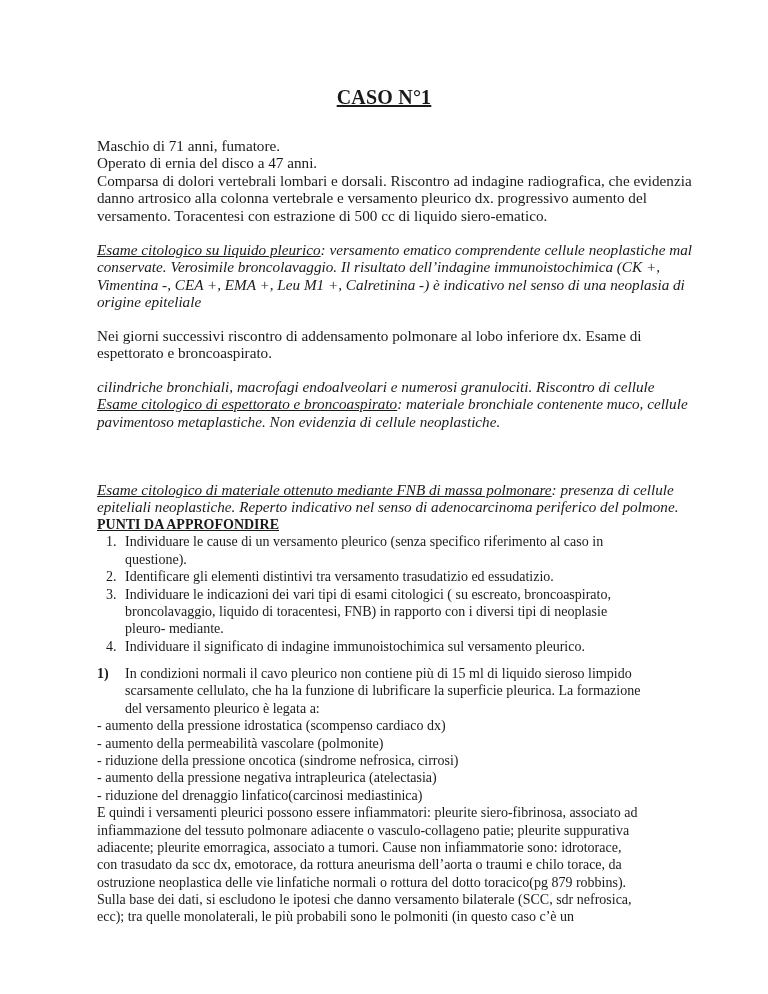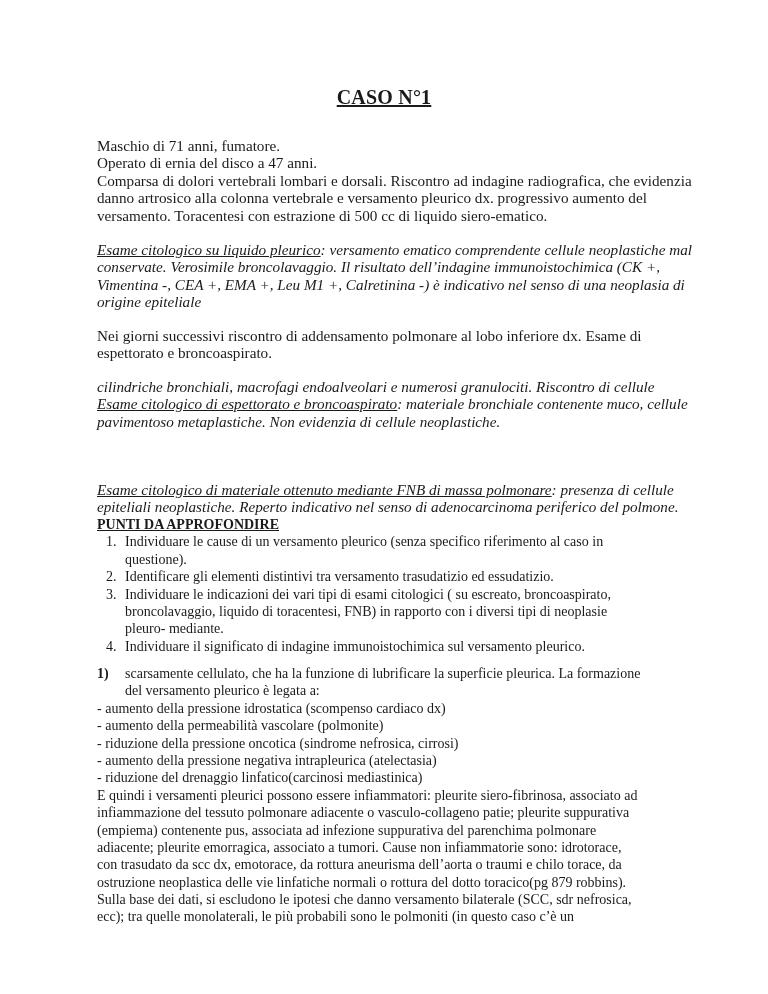--- a/index.html
+++ b/index.html
@@ -76,31 +76,31 @@
     </div>
     <div class="oitem">
       <span class="onum">4.</span>
       <span class="ln">Individuare il significato di indagine immunoistochimica sul versamento pleurico.</span>
     </div>
   </div>
 
   <div class="olist" style="top:665px">
     <div class="oitem">
       <span class="onum b" style="left:0">1)</span>
+      <span class="ln">In condizioni normali il cavo pleurico non contiene più di 15 ml di liquido sieroso limpido</span>
       <span class="ln">scarsamente cellulato, che ha la funzione di lubrificare la superficie pleurica. La formazione</span>
       <span class="ln">del versamento pleurico è legata a:</span>
     </div>
     <span class="ln">- aumento della pressione idrostatica (scompenso cardiaco dx)</span>
     <span class="ln">- aumento della permeabilità vascolare (polmonite)</span>
     <span class="ln">- riduzione della pressione oncotica (sindrome nefrosica, cirrosi)</span>
     <span class="ln">- aumento della pressione negativa intrapleurica (atelectasia)</span>
     <span class="ln">- riduzione del drenaggio linfatico(carcinosi mediastinica)</span>
     <span class="ln">E quindi i versamenti pleurici possono essere infiammatori: pleurite siero-fibrinosa, associato ad</span>
     <span class="ln">infiammazione del tessuto polmonare adiacente o vasculo-collageno patie; pleurite suppurativa</span>
-    <span class="ln">(empiema) contenente pus, associata ad infezione suppurativa del parenchima polmonare</span>
     <span class="ln">adiacente; pleurite emorragica, associato a tumori. Cause non infiammatorie sono: idrotorace,</span>
     <span class="ln">con trasudato da scc dx, emotorace, da rottura aneurisma dell’aorta o traumi e chilo torace, da</span>
     <span class="ln">ostruzione neoplastica delle vie linfatiche normali o rottura del dotto toracico(pg 879 robbins).</span>
     <span class="ln">Sulla base dei dati, si escludono le ipotesi che danno versamento bilaterale (SCC, sdr nefrosica,</span>
     <span class="ln">ecc); tra quelle monolaterali, le più probabili sono le polmoniti (in questo caso c’è un</span>
   </div>
 
 </div>
 
 </body></html>

